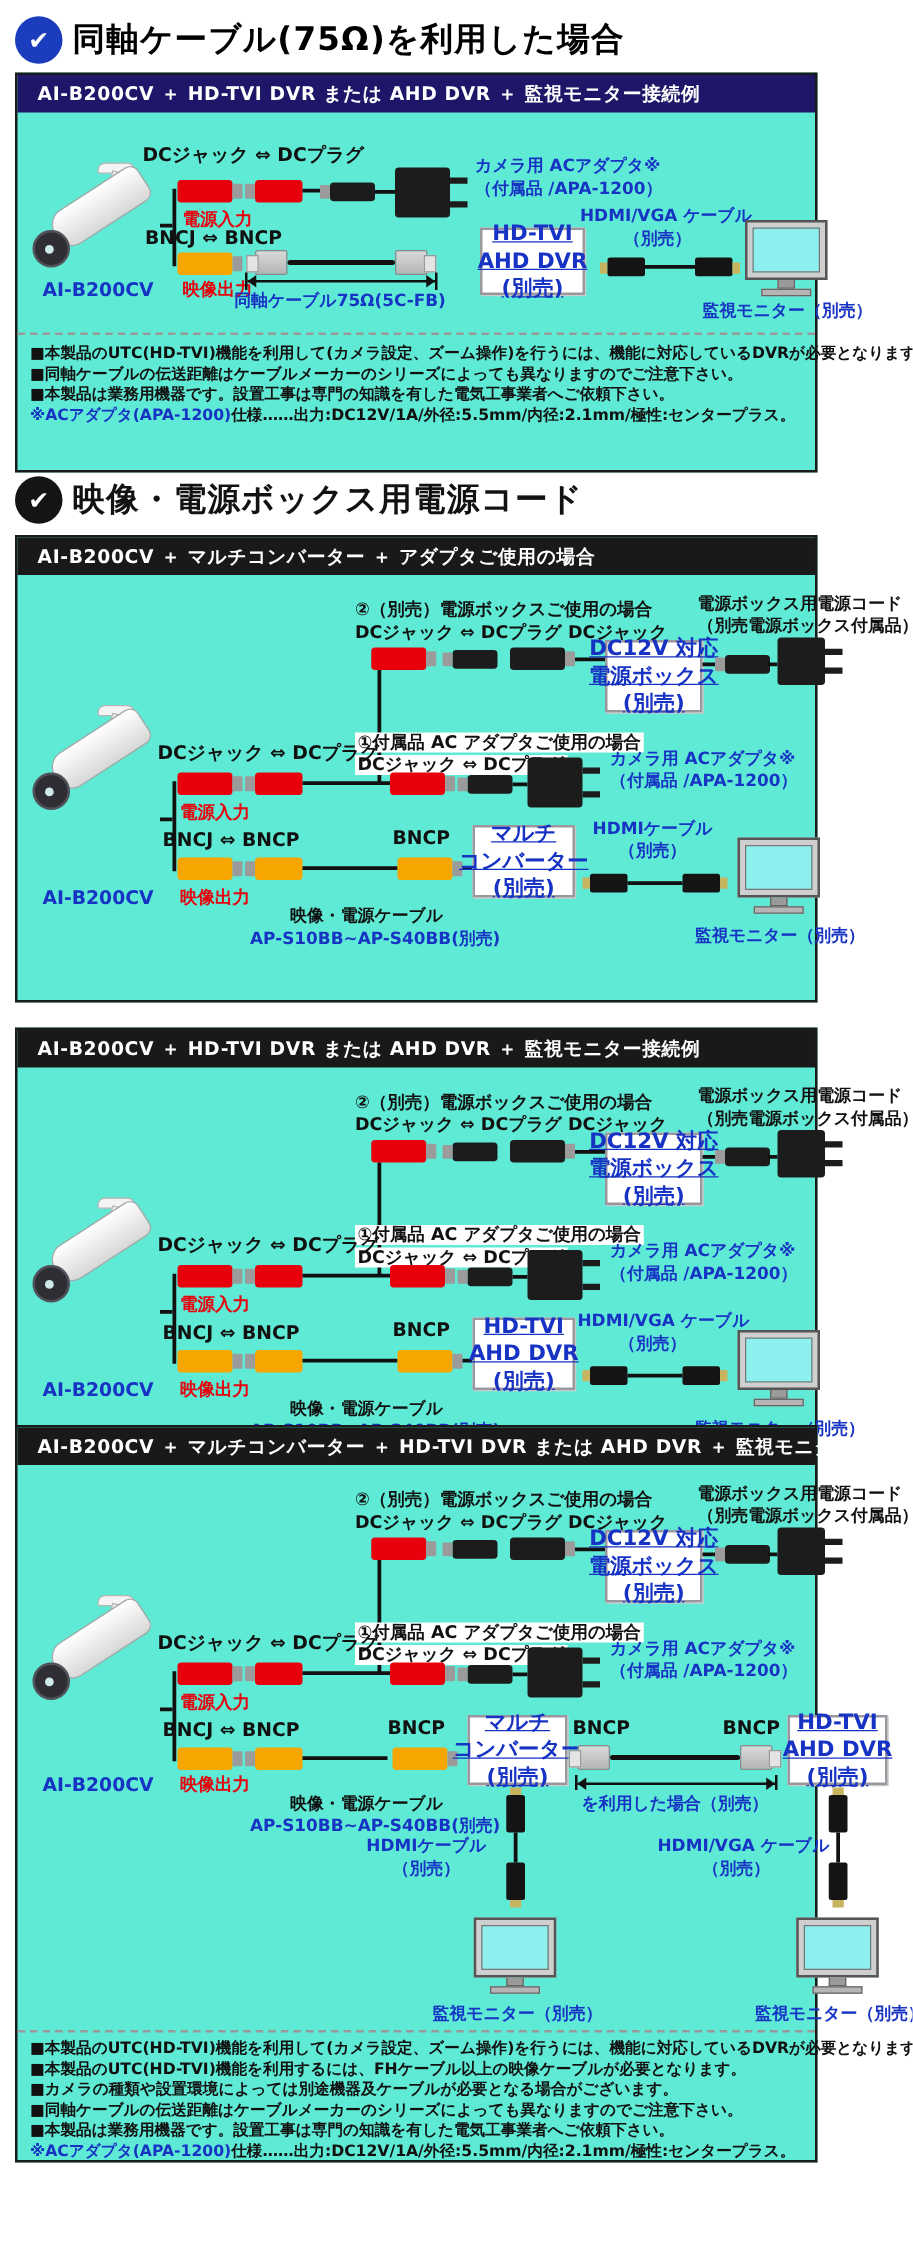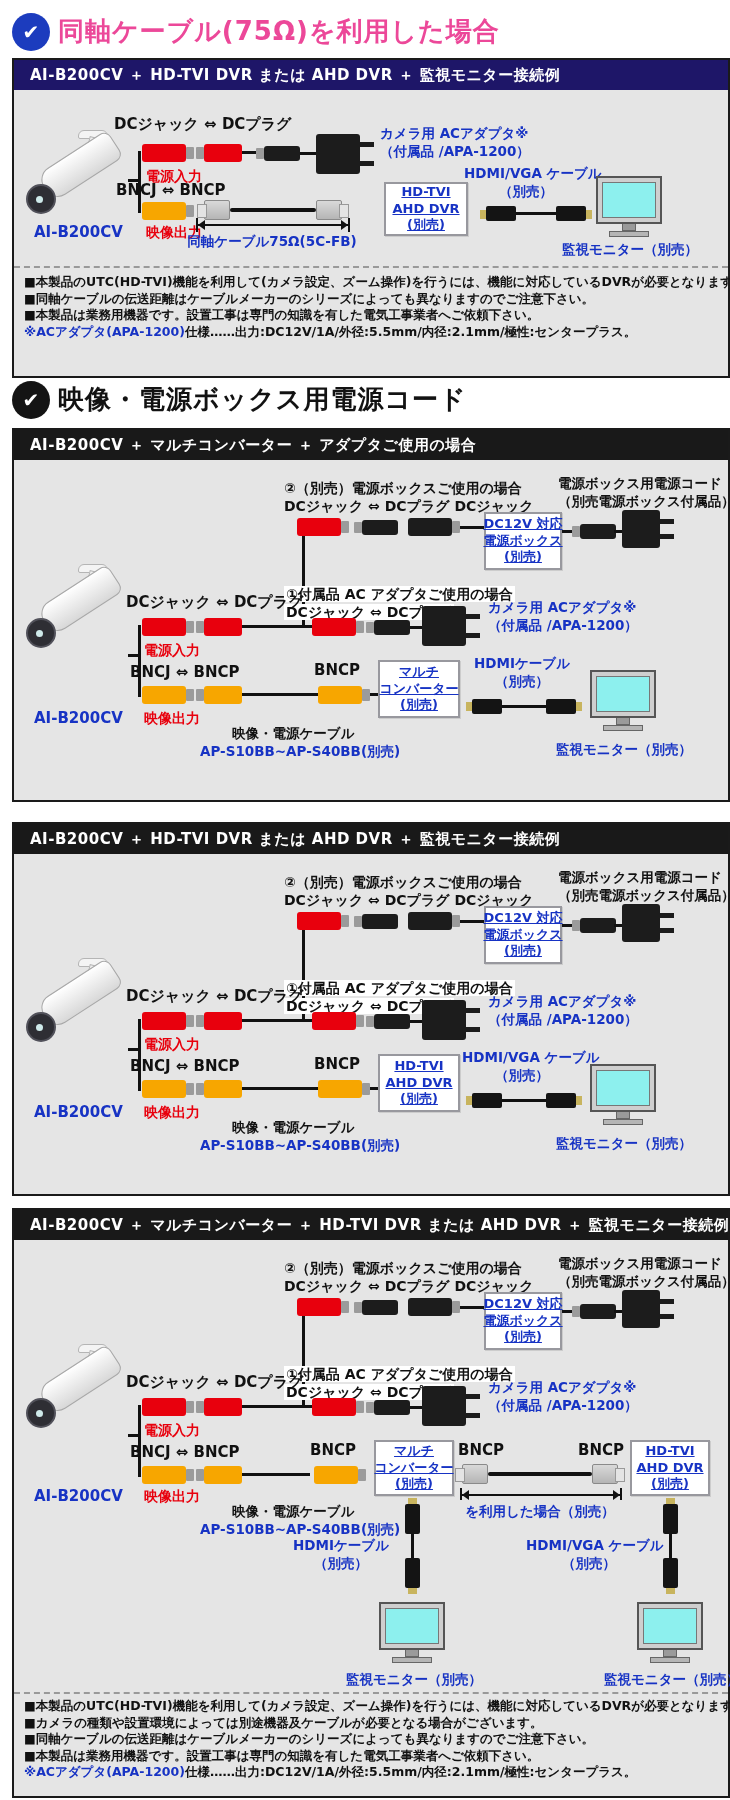--- a/index.html
+++ b/index.html
@@ -3,23 +3,23 @@
 <meta charset="utf-8">
 <style>
 * { margin:0; padding:0; box-sizing:border-box; }
 html,body { width:730px; height:1800px; }
 body { position:relative; background:#fff; font-family:"DejaVu Sans","Liberation Sans",sans-serif; overflow:hidden; }
 .heading { position:absolute; left:14px; display:flex; align-items:center; gap:10px; }
 .badge { width:34px; height:34px; border-radius:50%; color:#fff; font-size:20px; font-weight:bold; display:flex; align-items:center; justify-content:center; flex:0 0 34px; }
 .badge.bb { background:#1c3cbe; box-shadow:0 0 0 2px #1c3cbe; }
 .badge.bk { background:#141414; box-shadow:0 0 0 2px #141414; }
 .heading-text { font-size:26px; font-weight:bold; letter-spacing:1px; white-space:nowrap; }
-.ht-blue { color:#ec4899; }
+.ht-blue { color:#000000; }
 .ht-black { color:#121212; }
-.panel { position:absolute; left:12px; width:718px; border:2px solid #1a1a1a; background:#e5e5e5; }
+.panel { position:absolute; left:12px; width:642px; border:2px solid #1a1a1a; background:#5eead4; }
 .panel-bar { height:30px; color:#fff; font-weight:bold; font-size:15px; display:flex; align-items:center; padding-left:16px; letter-spacing:.5px; white-space:nowrap; }
 .bar-navy { background:#1e1668; }
 .bar-black { background:#191919; }
 .panel-content { position:relative; }
 .lbl { position:absolute; font-size:15px; font-weight:bold; color:#111; white-space:nowrap; line-height:1.15; }
 .md { font-size:14px; }
 .sm { font-size:13.5px; }
 .blue { color:#1733c4; }
 .red-t { color:#e8000d; }
 .ctr { text-align:center; }
@@ -34,21 +34,21 @@
 .tipL::before { content:""; position:absolute; left:-8px; top:3px; width:8px; height:12px; background:#9b9b9b; border-radius:1px; }
 .plg { width:36px; height:15px; }
 .plg.tipR::after, .plg.tipL::before { top:2px; height:11px; }
 .bnc { position:absolute; width:26px; height:20px; background:linear-gradient(180deg,#d9d9d9,#b5b5b5); border:1px solid #8a8a8a; border-radius:2px; }
 .bnc.stipR::after { content:""; position:absolute; right:-8px; top:3px; width:8px; height:12px; background:#e4e4e4; border:1px solid #999; }
 .bnc.stipL::before { content:""; position:absolute; left:-8px; top:3px; width:8px; height:12px; background:#e4e4e4; border:1px solid #999; }
 .adapter { position:absolute; width:44px; height:40px; background:#1c1c1c; border-radius:3px; }
 .wallplug { position:absolute; width:38px; height:38px; background:#1c1c1c; border-radius:3px; }
 .prong { position:absolute; right:-14px; width:14px; height:5px; background:#1c1c1c; }
 .infobox { position:absolute; border:2px solid #98989e; background:#fff; box-shadow:1px 1px 0 #ccc; display:flex; flex-direction:column; align-items:center; justify-content:center; }
-.infobox span { font-size:13px; font-weight:bold; color:#1733c4; text-decoration:underline; white-space:nowrap; line-height:1.3; }
+.infobox span { font-size:17px; font-weight:bold; color:#1733c4; text-decoration:underline; white-space:nowrap; line-height:1.3; }
 .monitor { position:absolute; }
 .mon-frame { width:66px; height:48px; background:#cfcfcf; border:2px solid #555; padding:4px; }
 .mon-screen { width:100%; height:100%; background:#8df0ee; border:1px solid #777; }
 .mon-neck { width:14px; height:7px; background:#9a9a9a; border:1px solid #666; border-top:none; margin:0 auto; }
 .mon-base { width:40px; height:6px; background:#b5b5b5; border:1px solid #666; margin:0 auto; }
 .hplug { position:absolute; width:30px; height:15px; background:#141414; border-radius:2px; }
 .htip { position:absolute; width:6px; height:9px; background:#c8b45e; }
 .vplug { position:absolute; width:15px; height:30px; background:#141414; border-radius:2px; }
 .vtip { position:absolute; width:9px; height:6px; background:#c8b45e; }
 .tick { position:absolute; width:2px; background:#111; }
@@ -304,21 +304,21 @@
       <div class="mon-frame">
           <div class="mon-screen"></div>
         </div>
       <div class="mon-neck"></div>
         <div class="mon-base"></div>
     </div>
     <div class="lbl sm blue ctr" style="left:542px;top:282px;width:134px">監視モニター（別売）</div>
   </div>
 </div>
 
-<div class="panel" style="top:1208px">
+<div class="panel" style="top:1140px">
   <div class="panel-bar bar-black">AI-B200CV ＋ マルチコンバーター ＋ HD-TVI DVR または AHD DVR ＋ 監視モニター接続例</div>
   <div class="panel-content" style="height:556px">
     <div class="lbl md" style="left:270px;top:20px">②（別売）電源ボックスご使用の場合</div>
     <div class="lbl md" style="left:270px;top:38px">DCジャック ⇔ DCプラグ DCジャック</div>
     <i class="conn red tipR" style="left:283px;top:58px"></i>
     <i class="conn black plg tipL" style="left:348px;top:60px"></i>
     <i class="conn black tipR" style="left:394px;top:58px"></i>
     <i class="wire" style="left:446px;top:66px;width:24px;height:3px"></i>
     <div class="infobox" style="left:470px;top:52px;width:78px;height:58px">
       <span>DC12V 対応</span>
@@ -415,19 +415,20 @@
       <div class="mon-frame">
           <div class="mon-screen"></div>
         </div>
       <div class="mon-neck"></div>
         <div class="mon-base"></div>
     </div>
     <div class="lbl sm blue ctr" style="left:590px;top:432px;width:132px">監視モニター（別売）</div>
     <div class="dashed" style="top:452px"></div>
     <div class="notes" style="top:458px">
       <p>■本製品のUTC(HD-TVI)機能を利用して(カメラ設定、ズーム操作)を行うには、機能に対応しているDVRが必要となります。</p>
+      <p>■本製品のUTC(HD-TVI)機能を利用するには、FHケーブル以上の映像ケーブルが必要となります。</p>
       <p>■カメラの種類や設置環境によっては別途機器及ケーブルが必要となる場合がございます。</p>
       <p>■同軸ケーブルの伝送距離はケーブルメーカーのシリーズによっても異なりますのでご注意下さい。</p>
       <p>■本製品は業務用機器です。設置工事は専門の知識を有した電気工事業者へご依頼下さい。</p>
       <p><span class="blue">※ACアダプタ(APA-1200)</span><span>仕様……出力:DC12V/1A/外径:5.5mm/内径:2.1mm/極性:センタープラス。</span></p>
     </div>
   </div>
 </div>
 
 </body></html>

